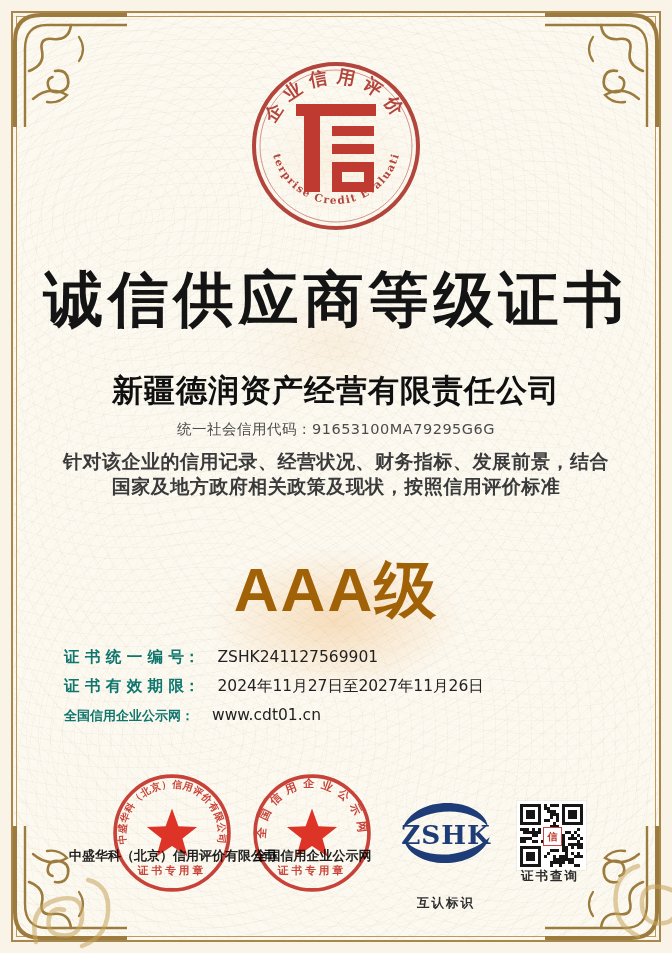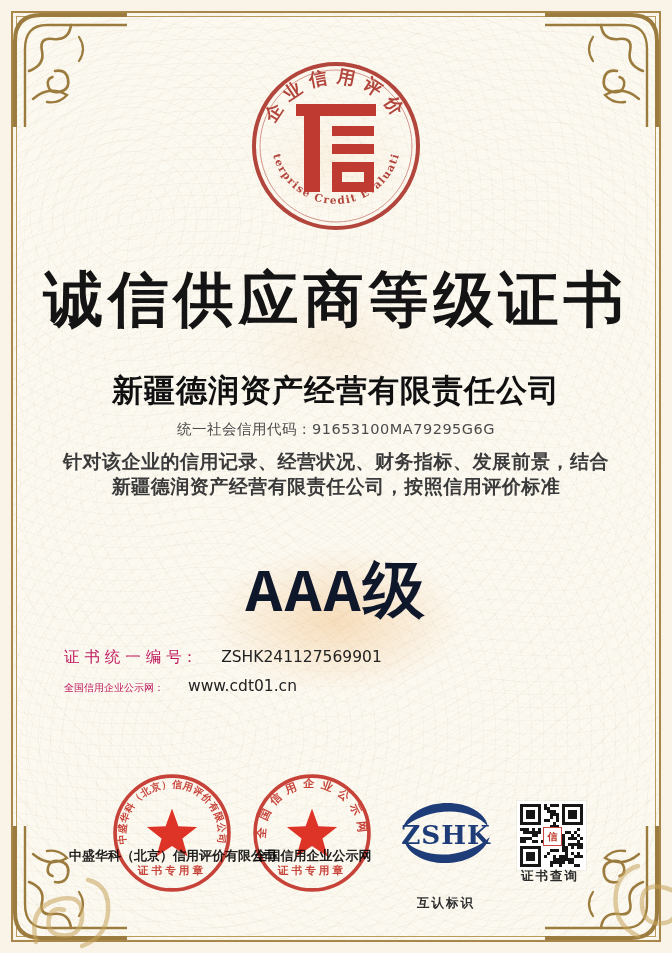--- a/index.html
+++ b/index.html
@@ -41,28 +41,28 @@
     font-family:"DejaVu Serif","Liberation Serif",serif;font-weight:900;
     font-size:60px;letter-spacing:5px;color:#141414;white-space:nowrap;}
   .company{position:absolute;left:0;top:370px;width:672px;text-align:center;
     font-family:Liberation Sans, sans-serif;font-weight:900;
     font-size:31px;letter-spacing:1px;color:#101010;}
   .code-line{position:absolute;left:0;top:420px;width:672px;text-align:center;
     font-size:14.5px;color:#4b4b4b;letter-spacing:.5px;}
   .statement{position:absolute;left:56px;top:449px;width:560px;text-align:center;
     font-size:19px;line-height:25px;font-weight:600;color:#3a3a3a;letter-spacing:.5px;}
   .rating{position:absolute;left:0;top:548px;width:672px;text-align:center;
-    font-family:Liberation Mono, monospace;font-weight:900;
-    font-size:62px;color:#0f172a;letter-spacing:2px;}
+    font-family:Liberation Sans, sans-serif;font-weight:900;
+    font-size:62px;color:#a16207;letter-spacing:2px;}
   
   .details{position:absolute;left:64px;top:643px;}
   .drow{height:29px;line-height:29px;font-size:15.5px;white-space:nowrap;}
-  .dlabel{font-weight:400;color:#be185d;text-align:right;}
-  .drow:last-child .dlabel{font-size:10px;letter-spacing:0;}
-  .dvalue{color:#222;margin-left:24px;}
+  .dlabel{font-weight:700;color:#0f766e;text-align:right;}
+  .drow:last-child .dlabel{font-size:13px;letter-spacing:0;}
+  .dvalue{color:#222;margin-left:18px;}
   
   .seal{position:absolute;width:122px;height:122px;opacity:.95;}
   .seal1{left:111px;top:772px;}
   .seal2{left:251px;top:772px;}
   .seal-cap{position:absolute;top:847px;font-size:13px;font-weight:800;color:#222;
     text-align:center;white-space:nowrap;mix-blend-mode:multiply;}
   .cap1{left:58px;width:230px;}
   .cap2{left:243px;width:140px;}
   .zshk{position:absolute;left:392px;top:798px;width:108px;height:70px;}
   .zshk-cap{position:absolute;left:392px;top:867px;width:108px;text-align:center;
@@ -171,28 +171,31 @@
   </svg>
 
   <div class="title">诚信供应商等级证书</div>
   <div class="company">新疆德润资产经营有限责任公司</div>
   <div class="code-line">
     <span>统一社会信用代码：</span><span>91653100MA79295G6G</span>
   </div>
 
   <div class="statement">
     <div>针对该企业的信用记录、经营状况、财务指标、发展前景，结合</div>
-    <div>新疆德润资产经营有限责任公司，按照信用评价标准</div>
+    <div>国家及地方政府相关政策及现状，按照信用评价标准</div>
   </div>
 
   <div class="rating">AAA级</div>
 
   <div class="details">
     <div class="drow">
       <span class="dlabel">证 书 统 一 编 号：</span><span class="dvalue">ZSHK241127569901</span>
+    </div>
+    <div class="drow">
+      <span class="dlabel">证 书 有 效 期 限：</span><span class="dvalue">2024年11月27日至2027年11月26日</span>
     </div>
     <div class="drow">
       <span class="dlabel">全国信用企业公示网：</span><span class="dvalue">www.cdt01.cn</span>
     </div>
   </div>
 
   <svg class="seal seal1" viewBox="0 0 120 120">
     <circle cx="60" cy="60" r="56" fill="none" stroke="#c53a30" stroke-width="3.6"></circle>
     <path id="sealArc1" d="M 18,80 A 46,46 0 1 1 102,80" fill="none"></path>
     <text font-size="9.6" font-weight="bold" fill="#c53a30" letter-spacing=".6">

